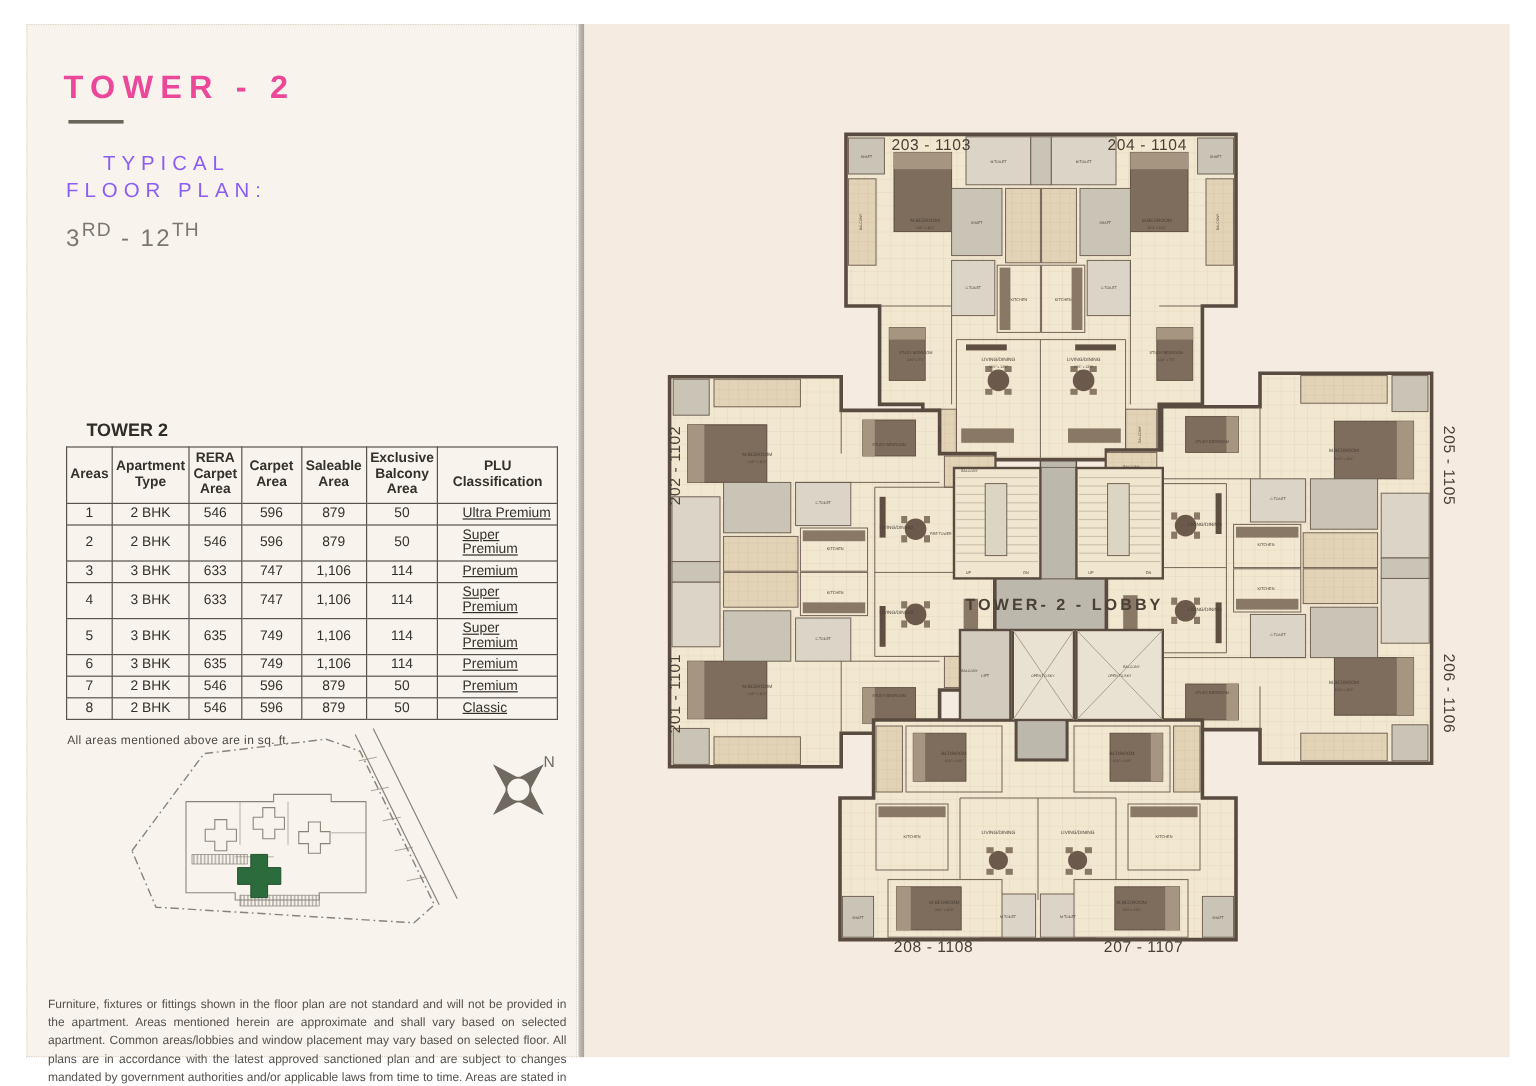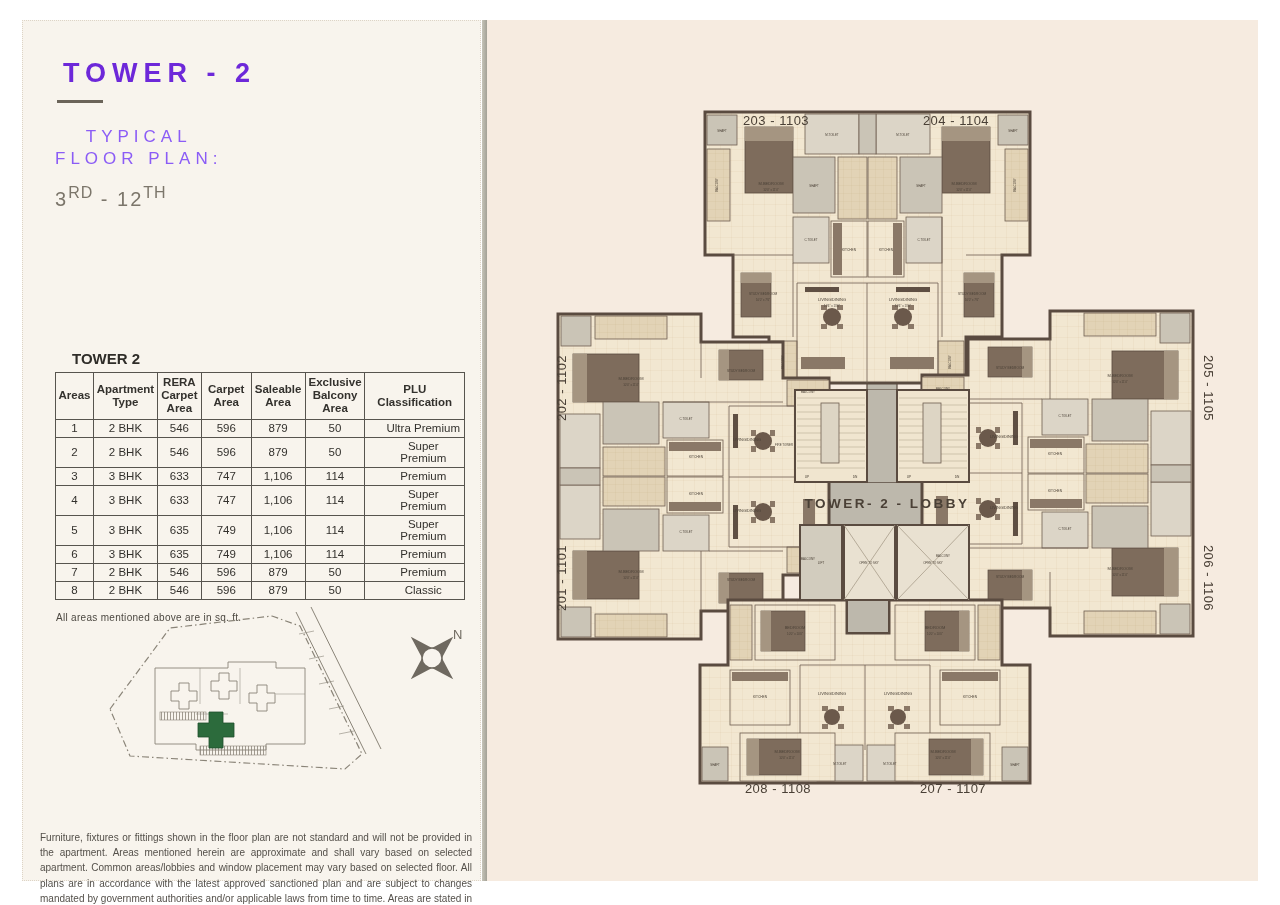--- a/index.html
+++ b/index.html
@@ -4,35 +4,35 @@
 <style>
   html,body{margin:0;padding:0;background:#ffffff;}
   .page{position:relative;width:1280px;height:905px;background:#ffffff;overflow:hidden;
         font-family:"Liberation Sans",sans-serif;}
   .panel-left{position:absolute;left:22px;top:20px;width:459px;height:861px;
         background:#f8f4ed;border:1px dotted #ddd4c6;box-sizing:border-box;}
   .divider{position:absolute;left:482px;top:20px;width:5px;height:861px;
         background:linear-gradient(90deg,#c6c4b8,#a3a196);}
   .panel-right{position:absolute;left:487px;top:20px;width:771px;height:861px;background:#f6ebe0;}
 
-  .lp-title{position:absolute;left:63px;top:58px;font-size:27px;font-weight:bold;
-        letter-spacing:6px;color:#6d28d9;}
+  .lp-title{position:absolute;left:53px;top:58px;font-size:27px;font-weight:bold;
+        letter-spacing:6px;color:#ec4899;}
   .lp-rule{position:absolute;left:57px;top:100px;width:46px;height:3px;background:#6b6459;}
   .lp-sub{position:absolute;left:55px;top:126px;font-size:17px;letter-spacing:5px;
         color:#8b5cf6;line-height:1.3;text-align:center;}
   .lp-range{position:absolute;left:55px;top:184px;font-size:20px;letter-spacing:2px;color:#7c766b;}
   .lp-range sup{font-size:16px;letter-spacing:1px;}
 
   .tbl-title{position:absolute;left:72px;top:350px;font-size:15px;font-weight:bold;color:#2f2d29;}
   table.areas{position:absolute;left:55px;top:372px;width:410px;border-collapse:collapse;
         color:#33312d;background:transparent;}
   table.areas th,table.areas td{border:1px solid #57544e;}
   table.areas th{font-size:11.5px;font-weight:bold;padding:3px 2px;line-height:1.15;text-align:center;}
   table.areas td{font-size:11.5px;padding:2.5px 3px;text-align:center;}
-  table.areas td.plu{text-align:center;padding-left:20px;}
+  table.areas td.plu{text-align:left;padding-left:20px;text-decoration:underline;}
   .tbl-note{position:absolute;left:56px;top:612px;font-size:10px;color:#4c4841;letter-spacing:0.3px;}
 
   .siteplan{position:absolute;left:100px;top:604px;}
   .disclaimer{position:absolute;left:40px;top:830px;width:432px;font-size:10px;line-height:1.52;
         color:#54504a;text-align:justify;}
 
   .plan{position:absolute;left:555px;top:105px;}
   .plan text{font-family:"Liberation Sans",sans-serif;fill:#4a4036;}
   .unit-lbl{font-size:13px;fill:#38332d;letter-spacing:0.5px;}
   .lobby-lbl{font-size:13.5px;font-weight:bold;letter-spacing:2.5px;fill:#48423a;}

